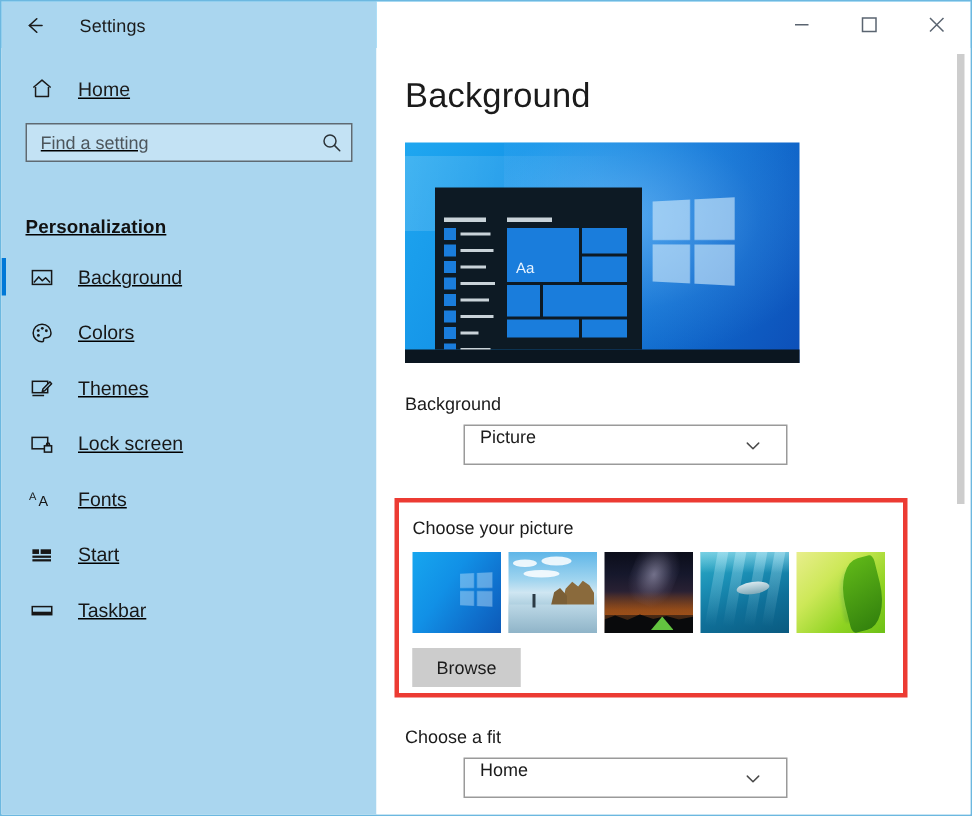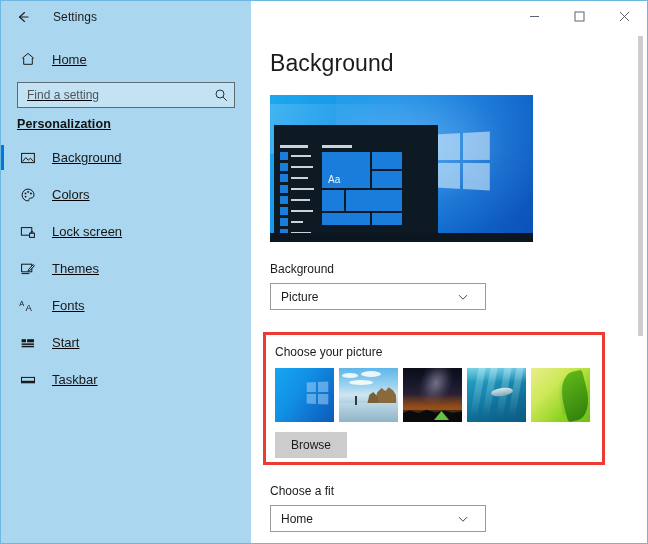--- a/index.html
+++ b/index.html
@@ -114,21 +114,21 @@
     color: #3b4348;
     height: 22px;
   }
   .search-wrap input::placeholder { color: #4d565c; opacity: 1; }
   .search-ico { color: #2b3338; display: flex; align-items: center; }
 
   .section-head {
     font-size: 12.5px;
     font-weight: bold;
     color: #111111;
-    padding: 9px 0 8px 16px;
+    padding: 36px 0 8px 16px;
     letter-spacing: .1px;
   }
 
   .nav-item {
     position: relative;
     display: flex;
     align-items: center;
     height: 37px;
     padding-left: 16px;
   }
@@ -198,22 +198,22 @@
     opacity: .62;
   }
   .pv-logo span { background: #cfe9fb; display: block; }
   .pv-taskbar {
     position: absolute; left: 0; bottom: 0;
     width: 100%; height: 9px;
     background: #0b1620;
   }
   .pv-start {
     position: absolute;
-    left: 4px; bottom: 9px;
-    width: 164px; height: 108px;
+    left: 20px; bottom: 9px;
+    width: 138px; height: 108px;
     background: #0d1a24;
   }
   .pv-col {
     position: absolute; left: 6px; top: 20px;
     width: 36px;
   }
   .pv-col .bar-top {
     width: 28px; height: 3px; background: #c9d3d9; margin-bottom: 4px;
   }
   .pv-col .row {
@@ -245,23 +245,24 @@
 
   
   .field { margin-top: 20px; }
   .field-label {
     font-size: 12px; color: #1b1b1b; margin-bottom: 7px;
   }
   .combo {
     width: 216px; height: 27px;
     border: 1px solid #9a9a9a;
     background: #ffffff;
-    display: flex; align-items: center;
+    display: flex; 
     padding: 0 16px 0 10px;
     justify-content: space-between;
+    margin-left: 39px;
   }
   .combo .val { font-size: 12px; color: #1b1b1b; }
   .combo .chev { color: #4a4a4a; display: flex; align-items: center; }
 
   
   .highlight-box {
     position: absolute;
     left: 12px;
     top: 300px;
     width: 342px;
@@ -488,38 +489,38 @@
             <circle cx="5.6" cy="9.6" r=".95" fill="#171717"></circle>
           </svg>
         </span>
         <span class="lbl">Colors</span>
       </div>
 
       <div class="nav-item">
         <span class="accent"></span>
         <span class="ico">
           <svg width="16" height="16" viewBox="0 0 16 16" fill="none">
+            <rect x="1.6" y="3.2" width="10.2" height="7.6" stroke="#171717" stroke-width="1" fill="none"></rect>
+            <path d="M1.6 12.6 H9.4" stroke="#171717" stroke-width="1"></path>
+            <path d="M8.6 8.4 L13.2 3.6 L14.4 4.8 L9.8 9.5 L8.2 10 Z" fill="#aad6ef" stroke="#171717" stroke-width="1" stroke-linejoin="round"></path>
+          </svg>
+        </span>
+        <span class="lbl">Themes</span>
+      </div>
+
+      <div class="nav-item">
+        <span class="accent"></span>
+        <span class="ico">
+          <svg width="16" height="16" viewBox="0 0 16 16" fill="none">
             <rect x="1.4" y="3.6" width="10.4" height="7.6" stroke="#171717" stroke-width="1" fill="none"></rect>
             <rect x="9.6" y="9.2" width="4.8" height="4.2" fill="#aad6ef" stroke="#171717" stroke-width="1"></rect>
             <path d="M11 9.2 V8.3 A1 1 0 0 1 13 8.3 V9.2" stroke="#171717" stroke-width="1" fill="none"></path>
           </svg>
         </span>
         <span class="lbl">Lock screen</span>
-      </div>
-
-      <div class="nav-item">
-        <span class="accent"></span>
-        <span class="ico">
-          <svg width="16" height="16" viewBox="0 0 16 16" fill="none">
-            <rect x="1.6" y="3.2" width="10.2" height="7.6" stroke="#171717" stroke-width="1" fill="none"></rect>
-            <path d="M1.6 12.6 H9.4" stroke="#171717" stroke-width="1"></path>
-            <path d="M8.6 8.4 L13.2 3.6 L14.4 4.8 L9.8 9.5 L8.2 10 Z" fill="#aad6ef" stroke="#171717" stroke-width="1" stroke-linejoin="round"></path>
-          </svg>
-        </span>
-        <span class="lbl">Themes</span>
       </div>
 
       <div class="nav-item">
         <span class="accent"></span>
         <span class="ico">
           <svg width="18" height="16" viewBox="0 0 18 16" fill="none">
             <text x="0.3" y="8.4" font-family="Liberation Sans, sans-serif" font-size="7.4" fill="#171717">A</text>
             <text x="6.6" y="12.6" font-family="Liberation Sans, sans-serif" font-size="9.6" fill="#171717">A</text>
           </svg>
         </span>

